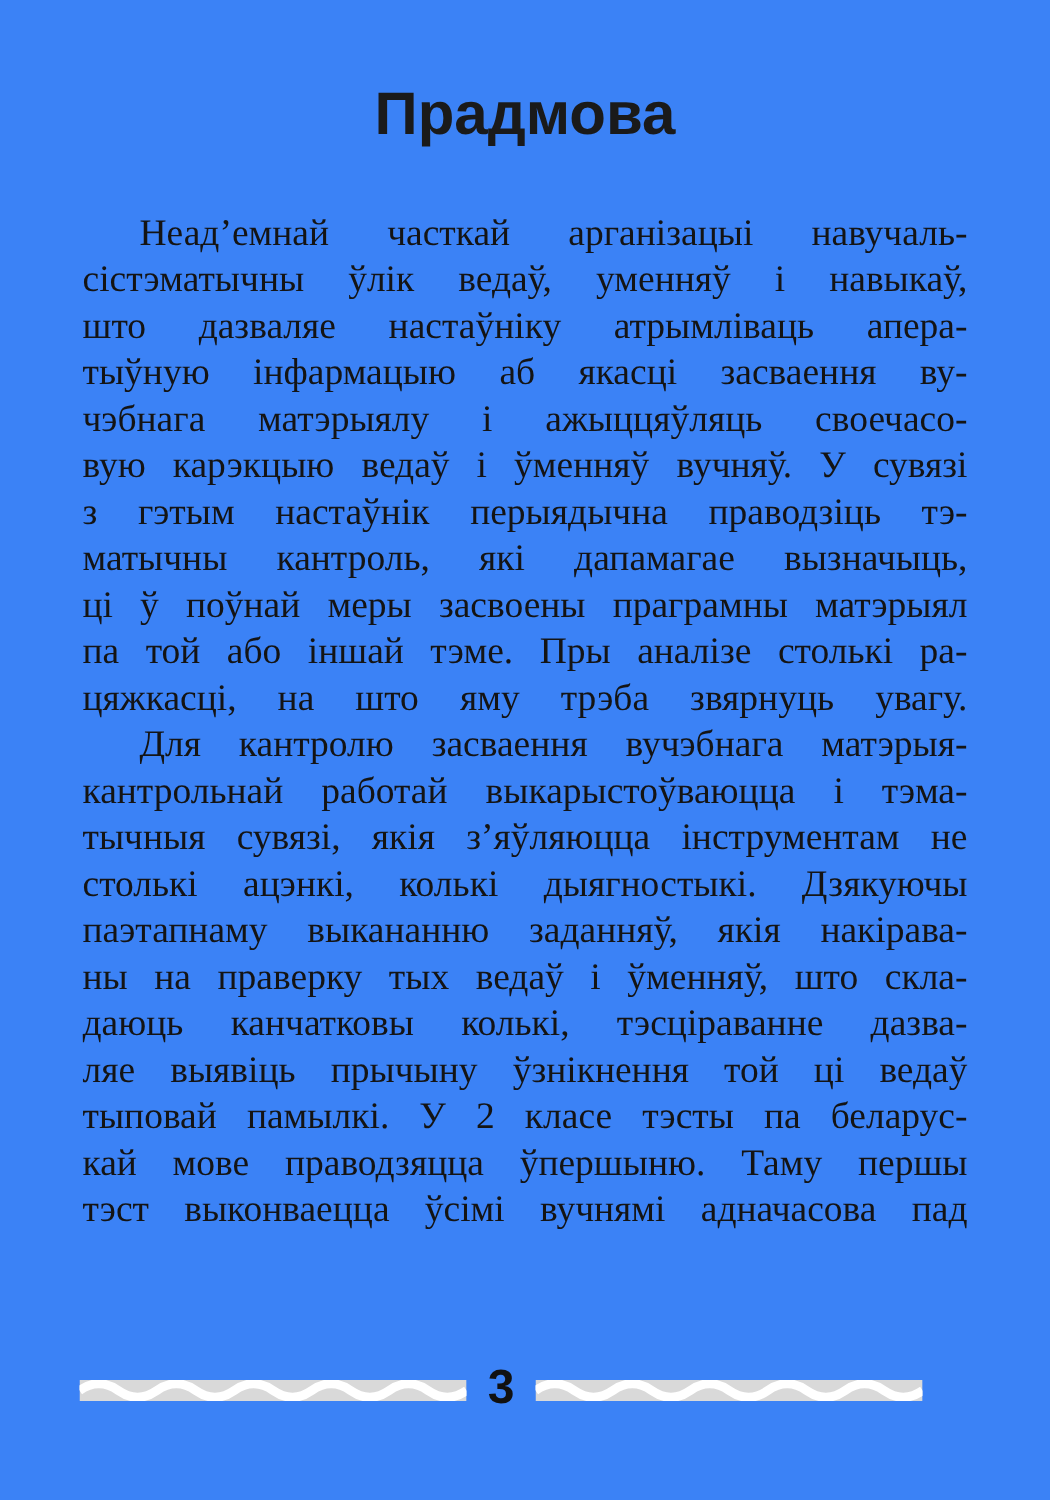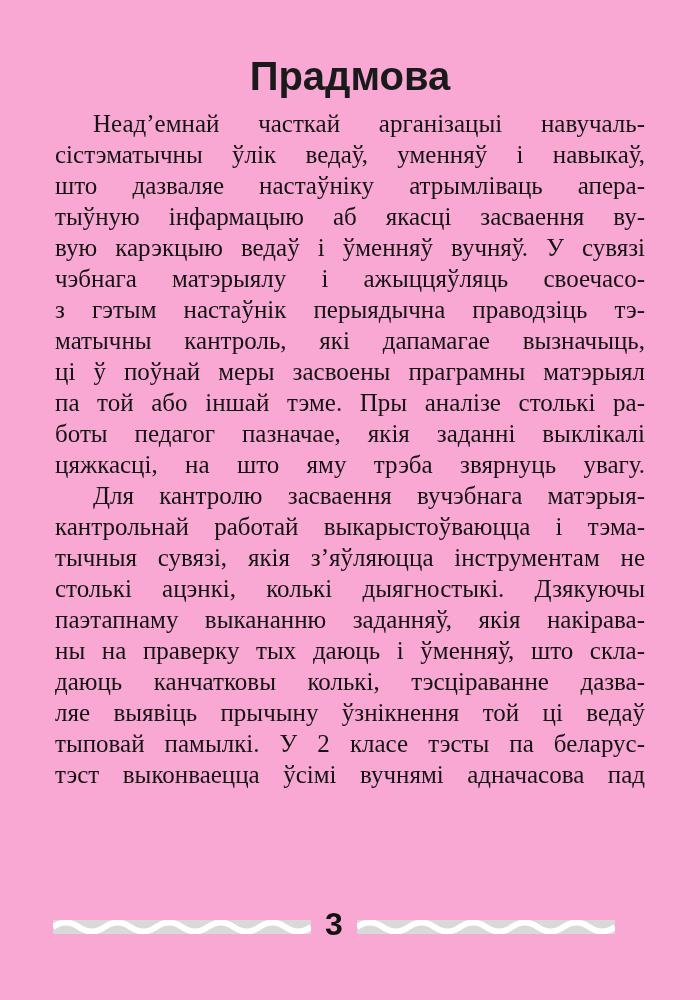--- a/index.html
+++ b/index.html
@@ -4,42 +4,42 @@
 <style>
   html, body {
     margin: 0;
     padding: 0;
     background: #ffffff;
   }
   .page {
     position: relative;
     width: 700px;
     height: 1000px;
-    background: #f9a8d4;
+    background: #3b82f6;
     overflow: hidden;
     font-family: "Liberation Serif", serif;
     color: #141414;
   }
   .title {
     position: absolute;
     top: 56px;
     left: 55px;
     width: 590px;
     margin: 0;
     text-align: center;
     font-family: "Liberation Sans", sans-serif;
     font-weight: bold;
     font-size: 40px;
     line-height: 1.0;
     letter-spacing: 0px;
     color: #1a1a1a;
   }
   .text-block {
     position: absolute;
-    top: 108px;
+    top: 140px;
     left: 55px;
     width: 590px;
   }
   .para { margin: 0; padding: 0; }
   .line {
     font-size: 25px;
     line-height: 31px;
     text-align: justify;
     -moz-text-align-last: justify;
     text-align-last: justify;
@@ -77,39 +77,39 @@
 <div class="page">
 
   <h1 class="title">Прадмова</h1>
 
   <div class="text-block">
       <div class="para">
         <div class="line indent">Неад’емнай часткай арганізацыі навучаль-</div>
         <div class="line">сістэматычны ўлік ведаў, уменняў і навыкаў,</div>
         <div class="line">што дазваляе настаўніку атрымліваць апера-</div>
         <div class="line">тыўную інфармацыю аб якасці засваення ву-</div>
+        <div class="line">чэбнага матэрыялу і ажыццяўляць своечасо-</div>
         <div class="line">вую карэкцыю ведаў і ўменняў вучняў. У сувязі</div>
-        <div class="line">чэбнага матэрыялу і ажыццяўляць своечасо-</div>
         <div class="line">з гэтым настаўнік перыядычна праводзіць тэ-</div>
         <div class="line">матычны кантроль, які дапамагае вызначыць,</div>
         <div class="line">ці ў поўнай меры засвоены праграмны матэрыял</div>
         <div class="line">па той або іншай тэме. Пры аналізе столькі ра-</div>
-        <div class="line">боты педагог пазначае, якія заданні выклікалі</div>
         <div class="line">цяжкасці, на што яму трэба звярнуць увагу.</div>
       </div>
       <div class="para">
         <div class="line indent">Для кантролю засваення вучэбнага матэрыя-</div>
         <div class="line">кантрольнай работай выкарыстоўваюцца і тэма-</div>
         <div class="line">тычныя сувязі, якія з’яўляюцца інструментам не</div>
         <div class="line">столькі ацэнкі, колькі дыягностыкі. Дзякуючы</div>
         <div class="line">паэтапнаму выкананню заданняў, якія накірава-</div>
-        <div class="line">ны на праверку тых даюць і ўменняў, што скла-</div>
+        <div class="line">ны на праверку тых ведаў і ўменняў, што скла-</div>
         <div class="line">даюць канчатковы колькі, тэсціраванне дазва-</div>
         <div class="line">ляе выявіць прычыну ўзнікнення той ці ведаў</div>
         <div class="line">тыповай памылкі. У 2 класе тэсты па беларус-</div>
+        <div class="line">кай мове праводзяцца ўпершыню. Таму першы</div>
         <div class="line">тэст выконваецца ўсімі вучнямі адначасова пад</div>
       </div>
     </div>
 
   <div class="footer">
     <svg class="wave-band" viewBox="0 0 260 14" preserveAspectRatio="none" xmlns="http://www.w3.org/2000/svg">
       <rect x="0" y="0" width="260" height="14" fill="#d9d9d9"></rect>
       <path d="M0 7 Q13 -2 26 7 T52 7 T78 7 T104 7 T130 7 T156 7 T182 7 T208 7 T234 7 T260 7" fill="none" stroke-width="6" stroke="#ffffff"></path>
     </svg>
 

